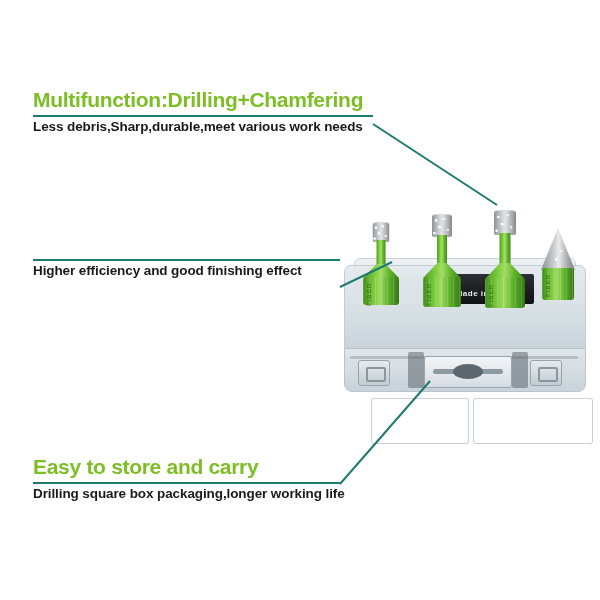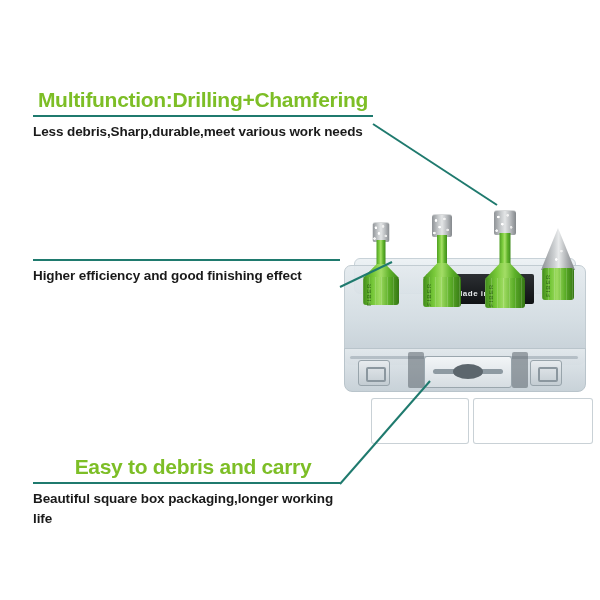--- a/index.html
+++ b/index.html
@@ -14,33 +14,31 @@
 
   
   .feature{position:absolute;}
   .feature .headline{
     font-size:21px;
     font-weight:bold;
     color:#7DBE26;
     letter-spacing:-0.3px;
     white-space:nowrap;
     line-height:1.15;
-    text-align:center;
   }
   .feature .rule{
     height:2px;
     background:#1F7A6E;
     margin-top:3px;
   }
   .feature .sub{
     font-size:13.5px;
     font-weight:bold;
     color:#1A1A1A;
     line-height:1.45;
-    margin-top:5px;
     letter-spacing:-0.1px;
   }
 
   #feature-1{left:33px;top:88px;}
   #feature-1 .rule{width:340px;}
   #feature-1 .sub{width:330px;}
 
   #feature-2{left:33px;top:256px;}
   #feature-2 .rule{width:307px;}
   #feature-2 .sub{width:289px;}
@@ -253,23 +251,23 @@
     <div class="rule"></div>
     <div class="sub">Less debris,Sharp,durable,meet various work needs</div>
   </div>
 
   <div class="feature" id="feature-2">
     <div class="rule"></div>
     <div class="sub">Higher efficiency and good finishing effect</div>
   </div>
 
   <div class="feature" id="feature-3">
-    <div class="headline">Easy to debris and carry</div>
+    <div class="headline">Easy to store and carry</div>
     <div class="rule"></div>
-    <div class="sub">Beautiful square box packaging,longer working life</div>
+    <div class="sub">Drilling square box packaging,longer working life</div>
   </div>
 
   <svg id="connectors" viewBox="0 0 600 600">
     <line x1="373" y1="124" x2="497" y2="205" stroke="#1F7A6E" stroke-width="2"></line>
     <line x1="340" y1="287" x2="392" y2="262" stroke="#1F7A6E" stroke-width="2"></line>
     <line x1="340" y1="484" x2="430" y2="381" stroke="#1F7A6E" stroke-width="2"></line>
   </svg>
 
 </div>
 

